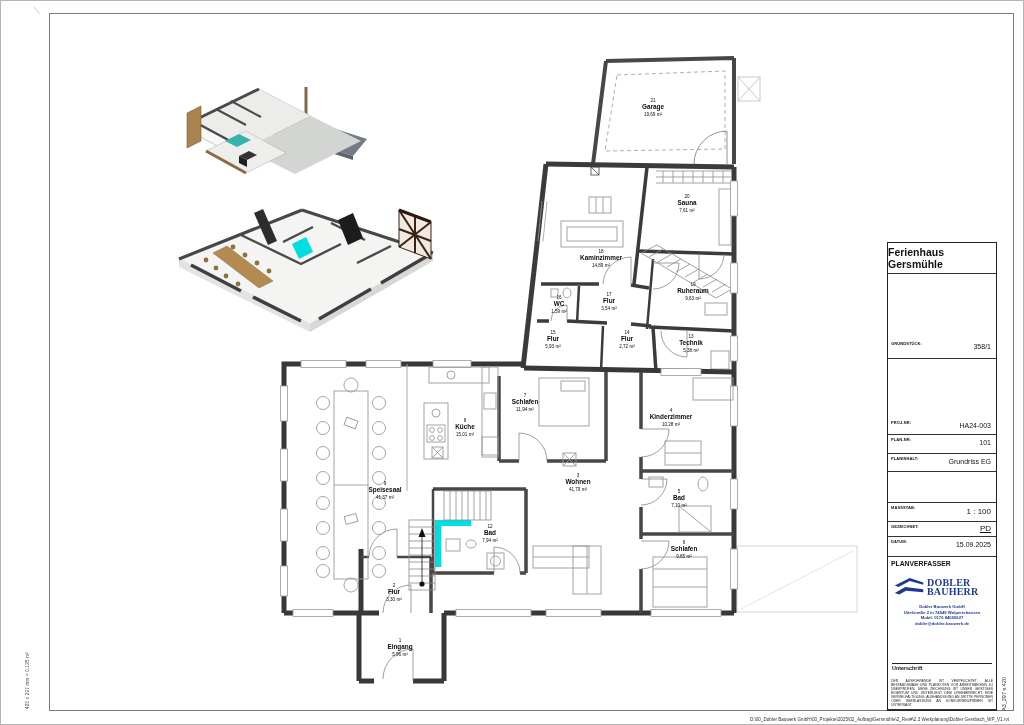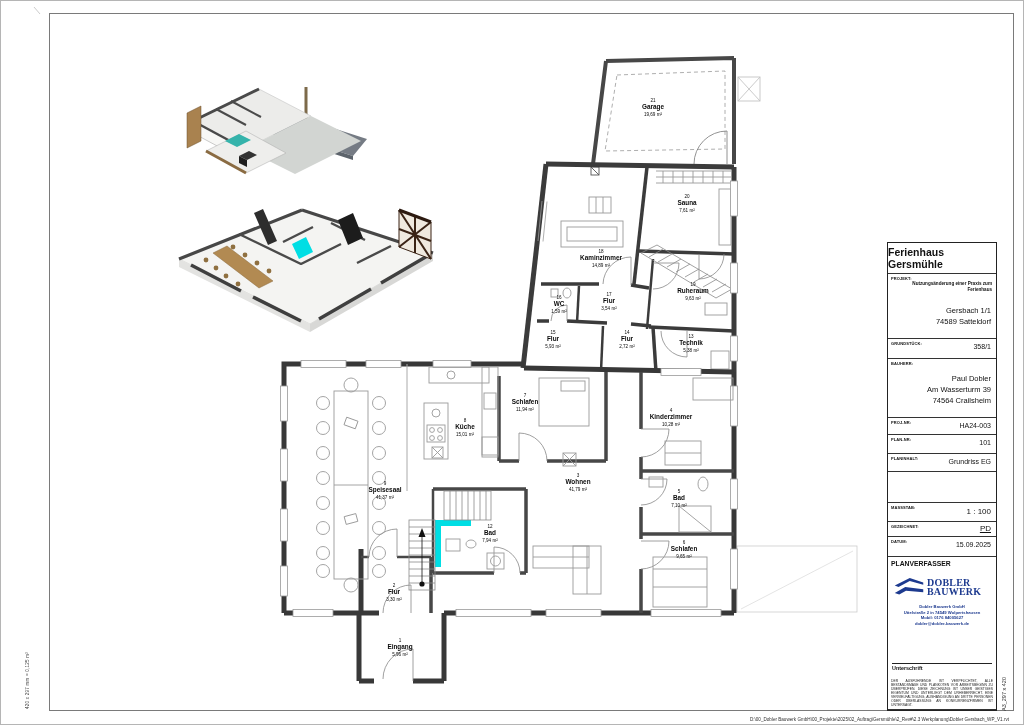--- a/index.html
+++ b/index.html
@@ -376,38 +376,26 @@
 
       <text class="rn" x="399" y="641" text-anchor="middle">1</text>
       <text class="rm" x="399" y="648" text-anchor="middle">Eingang</text>
       <text class="ra" x="399" y="655" text-anchor="middle">5,96 m²</text>
     </g>
   </svg>
 
   <div class="tb">
     <div class="row tb-title">Ferienhaus Gersmühle</div>
 
-    <div class="row r-projekt">
-      <span class="lab">PROJEKT:</span>
-      <div class="projekt-val">Nutzungsänderung einer Praxis zum Ferienhaus</div>
-      <span class="val-r addr1">Gersbach 1/1</span>
-      <span class="val-r addr2">74589 Satteldorf</span>
-    </div>
 
     <div class="row r-grund">
       <span class="lab">GRUNDSTÜCK:</span>
       <span class="val-r one-val">358/1</span>
     </div>
 
-    <div class="row r-bauherr">
-      <span class="lab">BAUHERR:</span>
-      <span class="val-r bh1">Paul Dobler</span>
-      <span class="val-r bh2">Am Wasserturm 39</span>
-      <span class="val-r bh3">74564 Crailsheim</span>
-    </div>
 
     <div class="row r-projnr">
       <span class="lab">PROJ-NR:</span>
       <span class="val-r one-val">HA24-003</span>
     </div>
 
     <div class="row r-plannr">
       <span class="lab">PLAN-NR:</span>
       <span class="val-r one-val">101</span>
     </div>
@@ -436,21 +424,21 @@
 
     <div class="row r-verf">
       <div class="verf-head">PLANVERFASSER</div>
       <div class="logo">
         <svg width="30" height="22" viewBox="0 0 40 28">
           <polygon points="1,12 21,2 39,8 39,11 21,6 6,14" fill="#1d3a8f"></polygon>
           <polygon points="1,22 15,14 39,17 39,21 16,19 7,24" fill="#1d3a8f"></polygon>
         </svg>
         <div class="logo-txt" style="color:#1d3a8f;font-family:Liberation Serif, serif;">
           <div>DOBLER</div>
-          <div>BAUWERK</div>
+          <div>BAUHERR</div>
         </div>
       </div>
       <div class="firm" style="color:#1d3a8f;">
         <div>Dobler Bauwerk GmbH</div>
         <div>Uttelstraße 2 in 74549 Wolpertshausen</div>
         <div>Mobil: 0176 84005627</div>
         <div>dobler@dobler-bauwerk.de</div>
       </div>
       <div class="sig">Unterschrift</div>
       <div class="legal">DER AUSFÜHRENDE IST VERPFLICHTET, ALLE BESTANDSMAßE UND PLANKOTEN VOR ARBEITSBEGINN ZU ÜBERPRÜFEN. DIESE ZEICHNUNG IST UNSER GEISTIGES EIGENTUM UND UNTERLIEGT DEM URHEBERRECHT. EINE VERVIELFÄLTIGUNG, AUSHÄNDIGUNG AN DRITTE PERSONEN ODER ÜBERLASSUNG AN KONKURRENZFIRMEN IST UNTERSAGT.</div>

